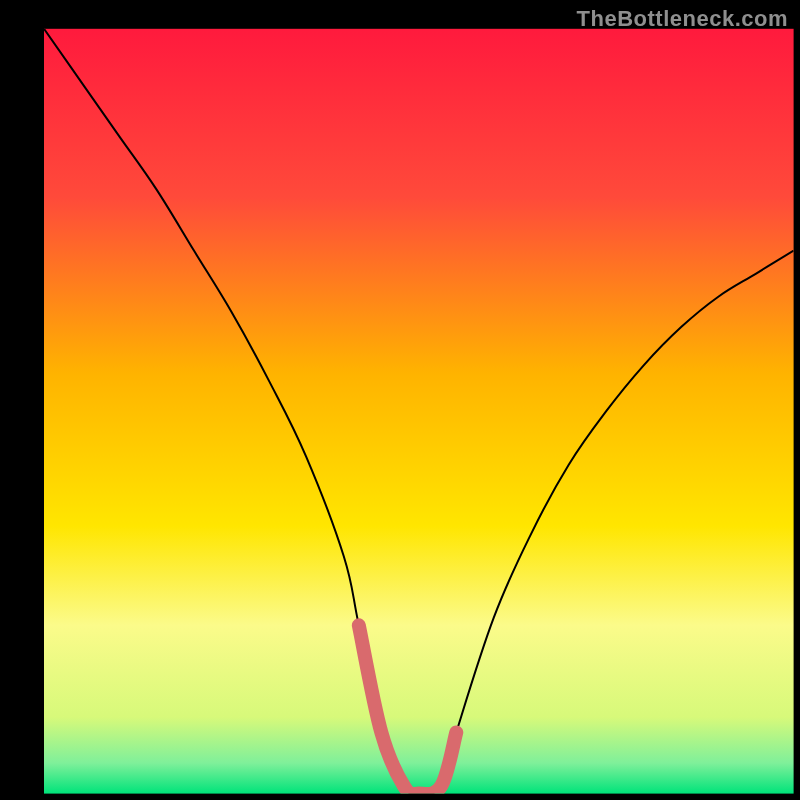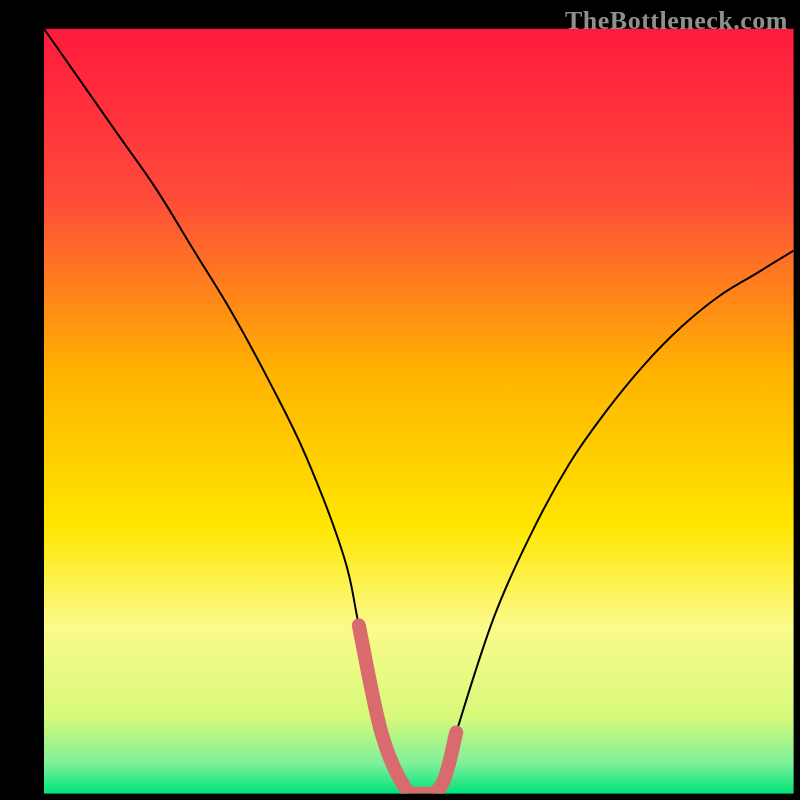--- a/index.html
+++ b/index.html
@@ -17,22 +17,22 @@
   }
   svg {
     position: absolute;
     top: 0;
     left: 0;
   }
   .watermark {
     position: absolute;
     top: 6px;
     right: 12px;
-    font-family: Liberation Serif, serif;
-    font-size: 26px;
+    font-family: Liberation Sans, sans-serif;
+    font-size: 22px;
     font-weight: 600;
     color: #8f8f8f;
     letter-spacing: 0.5px;
     user-select: none;
   }
 </style>
 </head>
 <body>
 
 <div class="stage">

